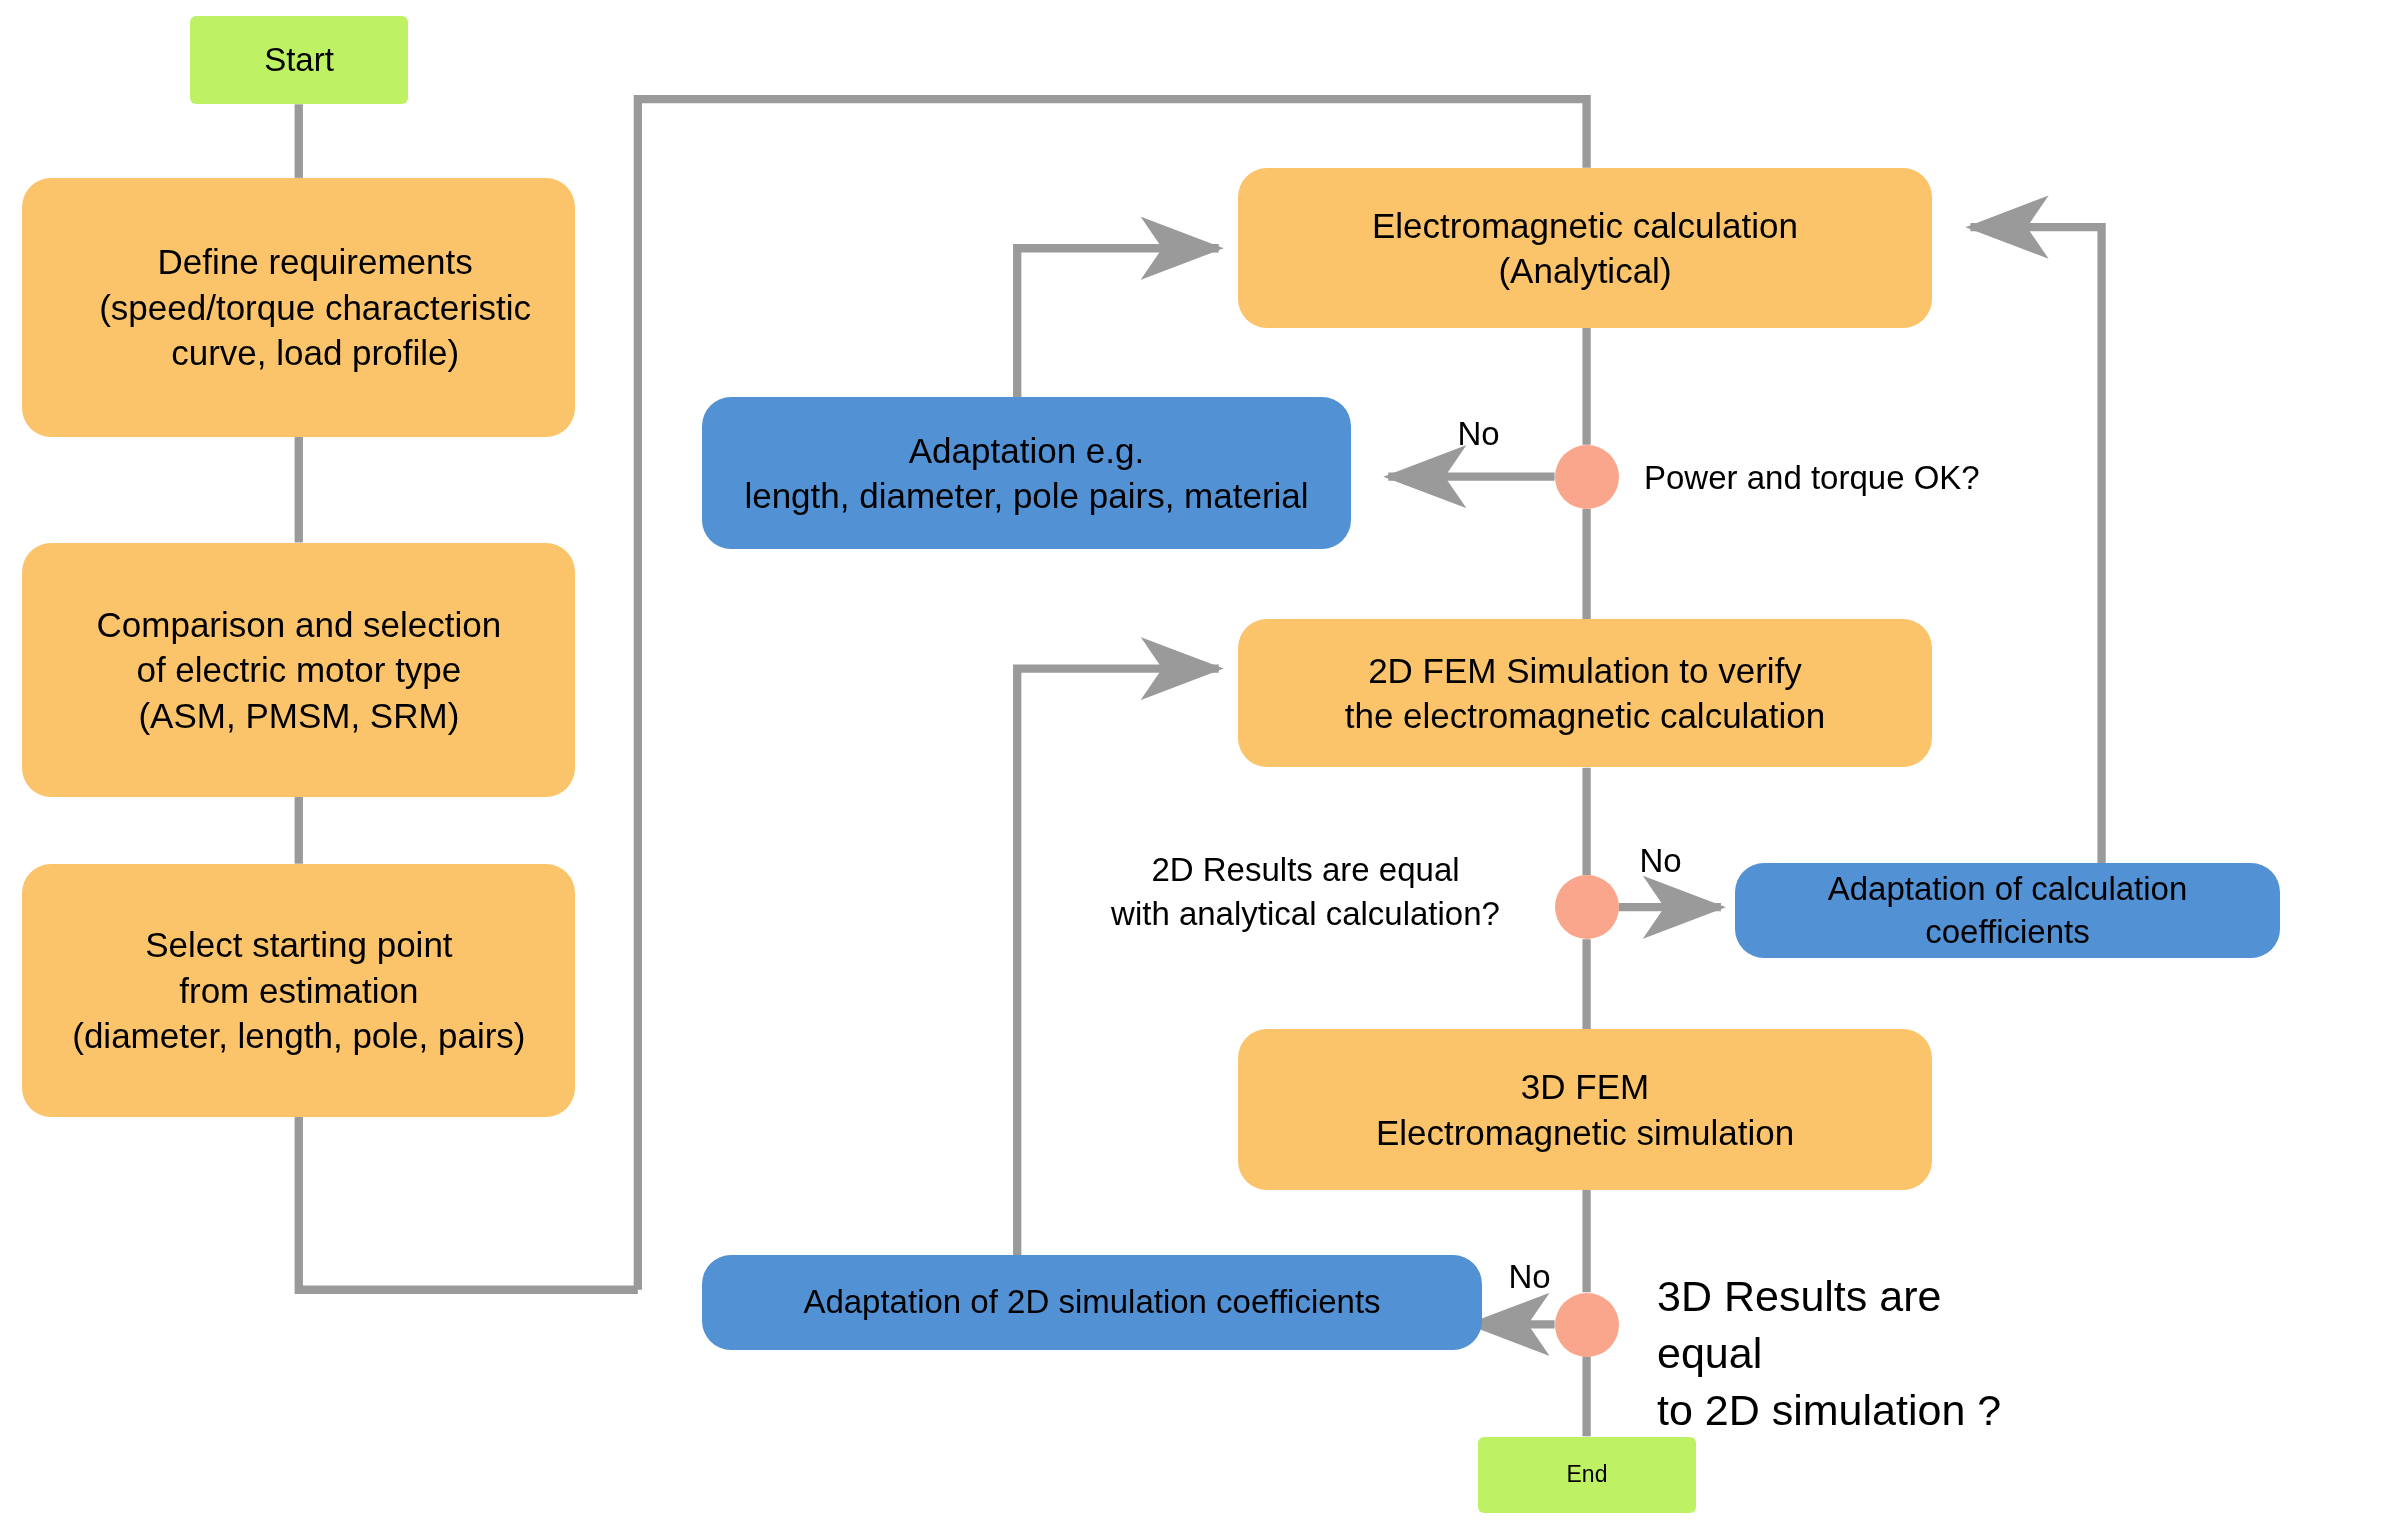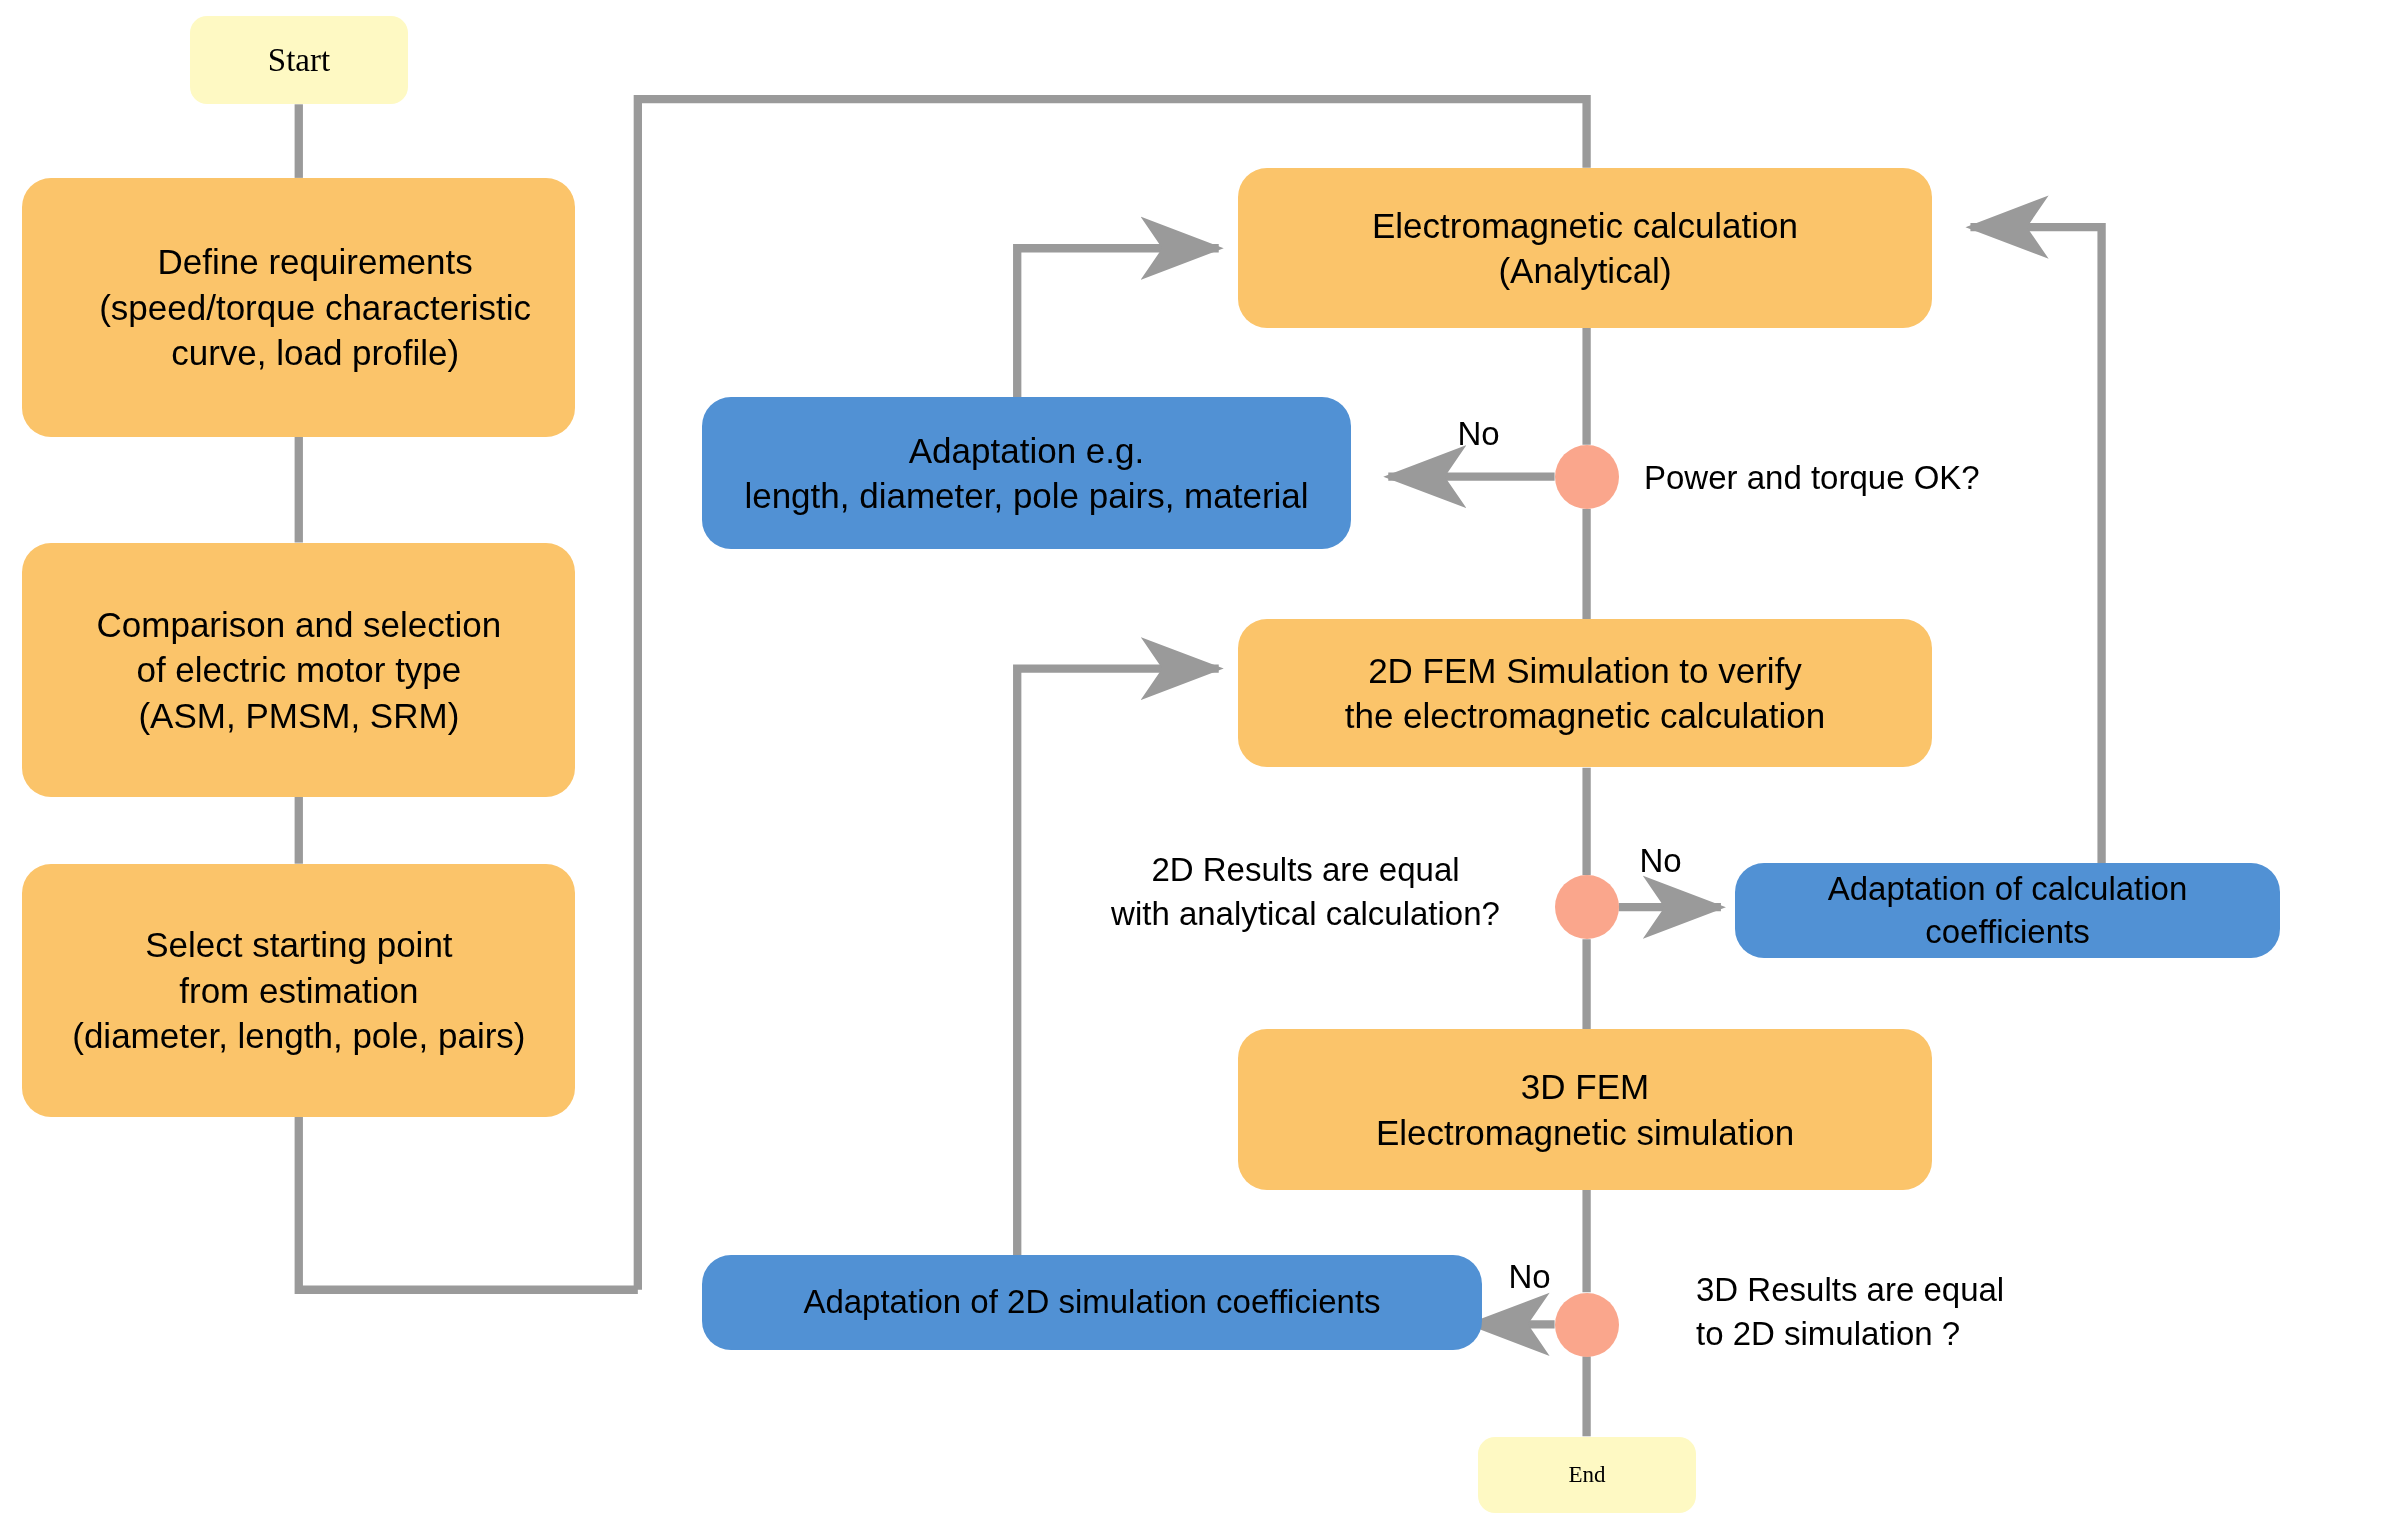--- a/index.html
+++ b/index.html
@@ -34,21 +34,21 @@
     justify-content: center;
     text-align: center;
     color: #000000;
     line-height: 1.30;
     padding: 3.8px 11.5px;
     white-space: pre-line;
     z-index: 5;
   }
   .node.orange { background: #FBC46A; border-radius: 29px; }
   .node.blue   { background: #5191D4; border-radius: 29px; }
-  .node.term   { background: #fef9c3; border-radius: 17px; font-family: Liberation Serif, serif; }
+  .node.term   { background: #bef264; border-radius: 6px; }
   .decision {
     position: absolute;
     background: #FAA68C;
     border-radius: 50%;
     z-index: 6;
   }
   .edge-label {
     position: absolute;
     color: #000000;
     white-space: pre-line;
@@ -148,21 +148,21 @@
 
   <div class="decision" style="left:1555px; top:445px; width:64px; height:64px;"></div>
   <div class="decision" style="left:1555px; top:875px; width:64px; height:64px;"></div>
   <div class="decision" style="left:1555px; top:1293px; width:64px; height:64px;"></div>
 
   <div class="q-label right" style="left:1644px; top:456px; width:448px; font-size:33px;">Power and torque OK?</div>
 
   <div class="q-label left" style="left:1088px; top:848px; width:435px; font-size:33px;">2D Results are equal
 with analytical calculation?</div>
 
-  <div class="q-label right" style="left:1657px; top:1268px; width:397px; font-size:33px;margin-left:39px;">3D Results are equal
+  <div class="q-label right" style="left:1657px; top:1268px; width:397px; font-size:43px;">3D Results are equal
 to 2D simulation ?</div>
 
   <div class="edge-label" style="left:1440px; top:413px; width:77px; font-size:33px;">No</div>
 
   <div class="edge-label" style="left:1622px; top:840px; width:77px; font-size:33px;">No</div>
 
   <div class="edge-label" style="left:1491px; top:1256px; width:77px; font-size:33px;">No</div>
 
 </div>
 

